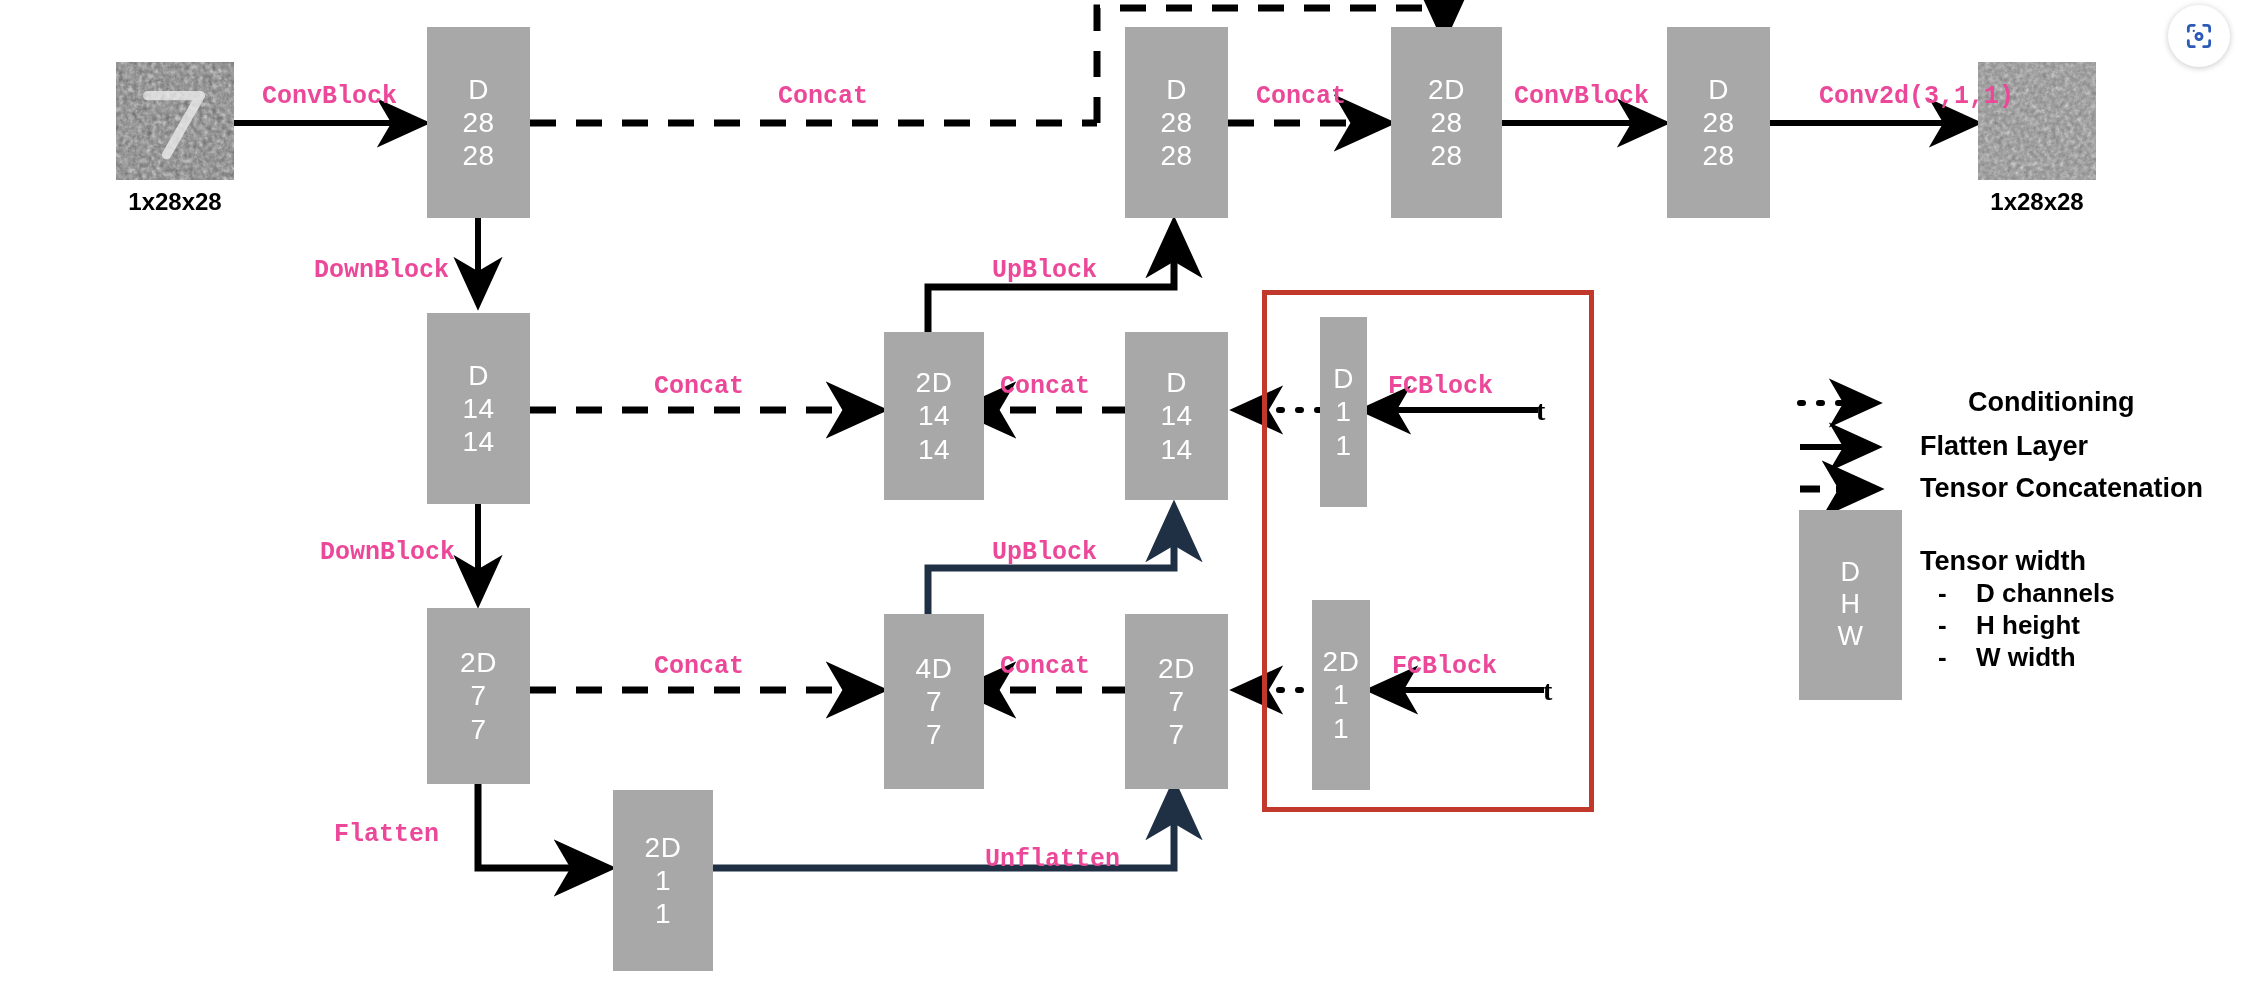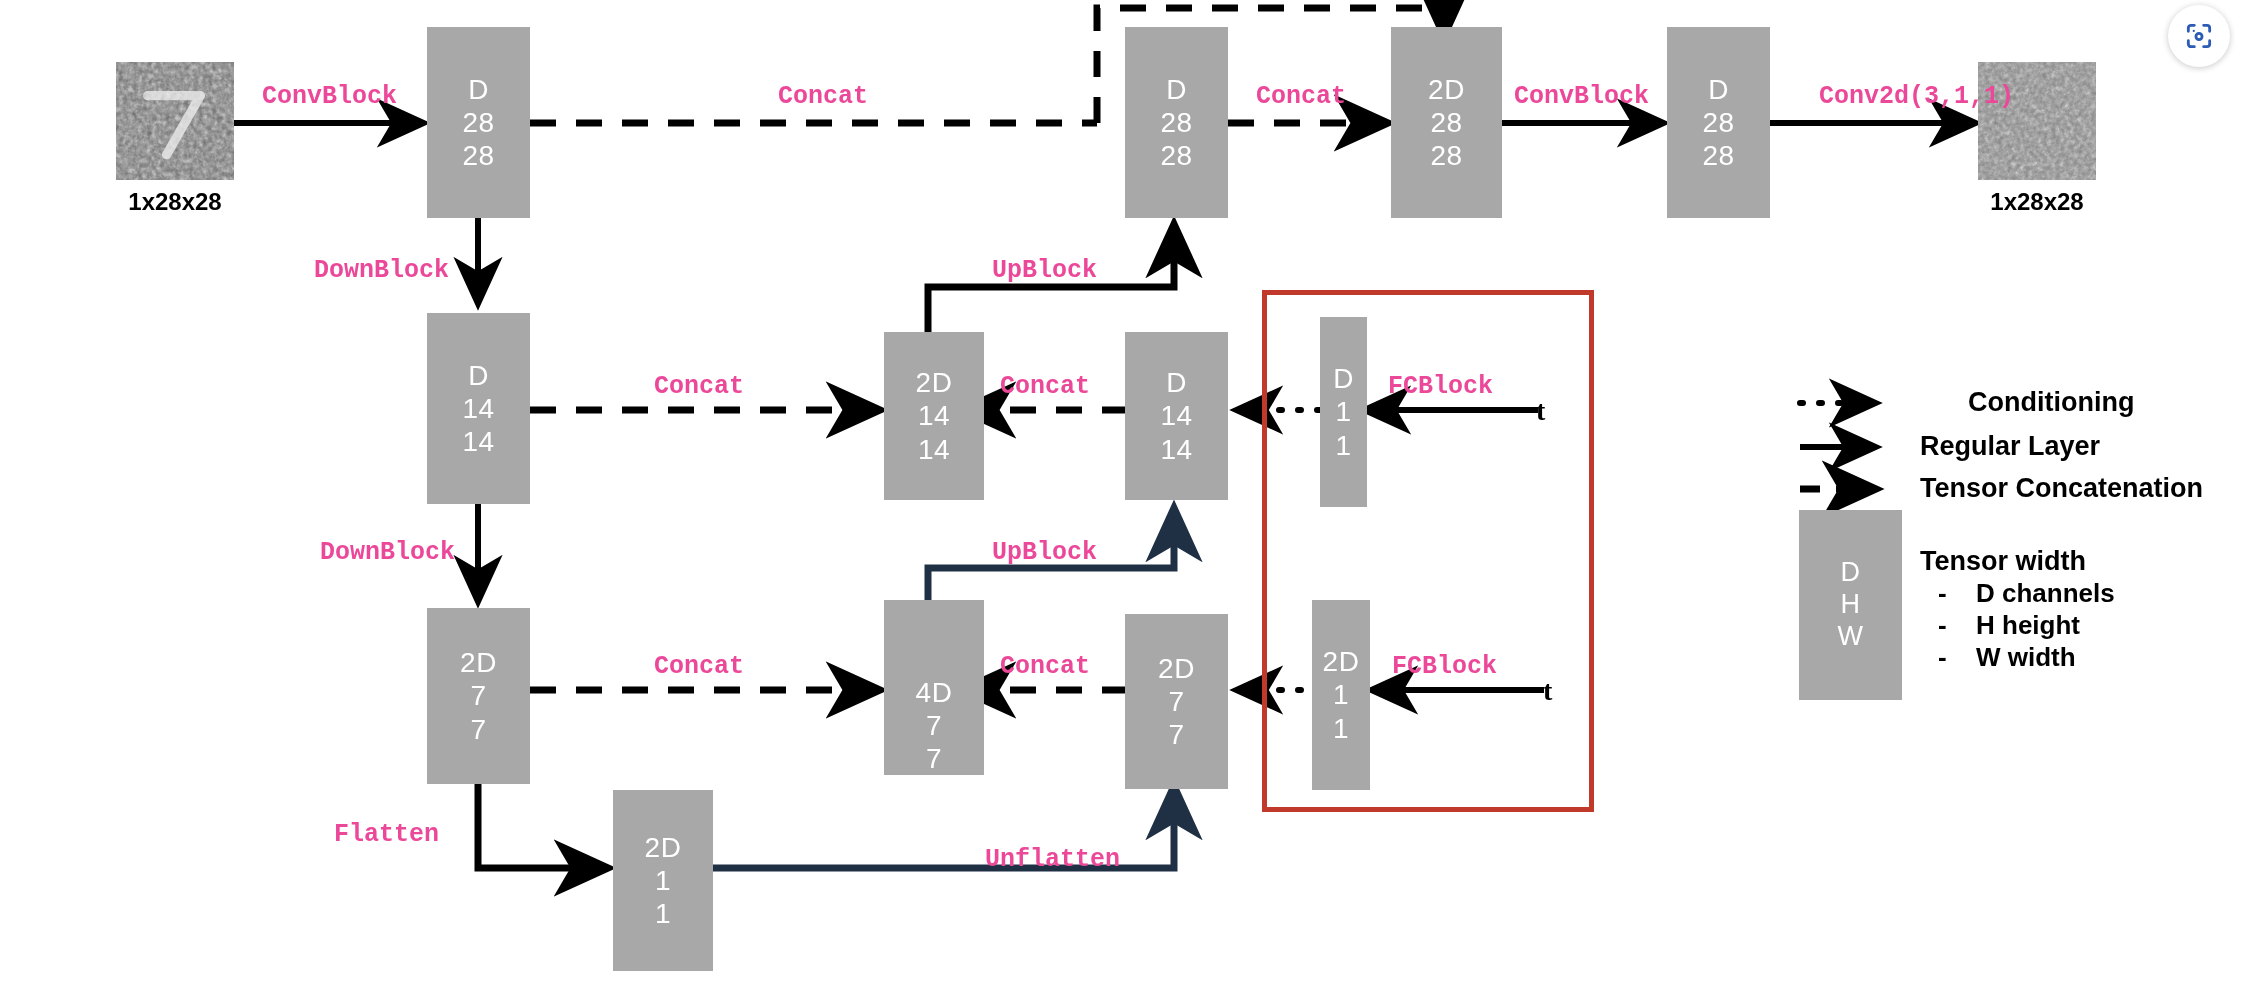--- a/index.html
+++ b/index.html
@@ -205,21 +205,21 @@
     <span>7</span>
     <span>7</span>
   </div>
 
   <div class="blk" style="left:613px; top:790px; width:100px; height:181px;">
     <span>2D</span>
     <span>1</span>
     <span>1</span>
   </div>
 
-  <div class="blk" style="left:884px; top:600px; width:100px; height:175px;justify-content:flex-end;">
+  <div class="blk" style="left:884px; top:614px; width:100px; height:175px;">
     <span>4D</span>
     <span>7</span>
     <span>7</span>
   </div>
 
   <div class="blk" style="left:884px; top:332px; width:100px; height:168px;">
     <span>2D</span>
     <span>14</span>
     <span>14</span>
   </div>
@@ -285,21 +285,21 @@
 
   <div class="elabel" style="left:654px; top:652px;">Concat</div>
   <div class="elabel" style="left:1000px; top:652px;">Concat</div>
   <div class="elabel" style="left:1392px; top:652px;">FCBlock</div>
   <div class="tlabel" style="left:1543px; top:675px;">t</div>
 
   <div class="elabel" style="left:334px; top:820px;">Flatten</div>
   <div class="elabel" style="left:953px; top:845px;margin-left:32px;">Unflatten</div>
 
   <div class="legend-text" style="left:1968px; top:387px;">Conditioning</div>
-  <div class="legend-text" style="left:1920px; top:431px;">Regular Layer</div>
+  <div class="legend-text" style="left:1920px; top:431px;">Flatten Layer</div>
   <div class="legend-text" style="left:1920px; top:473px;">Tensor Concatenation</div>
 
   <div class="blk" style="left:1799px; top:510px; width:103px; height:190px; font-size:27px;">
     <span>D</span>
     <span>H</span>
     <span>W</span>
   </div>
 
   <div class="legend-text" style="left:1920px; top:546px;">Tensor width</div>
 

